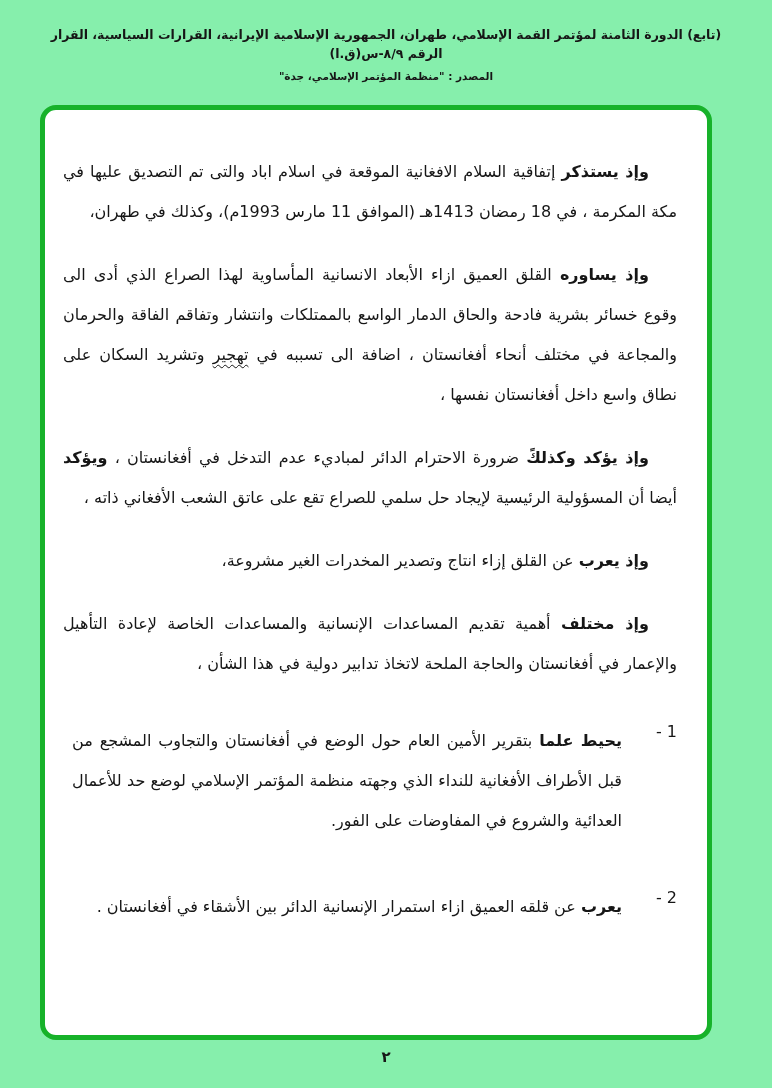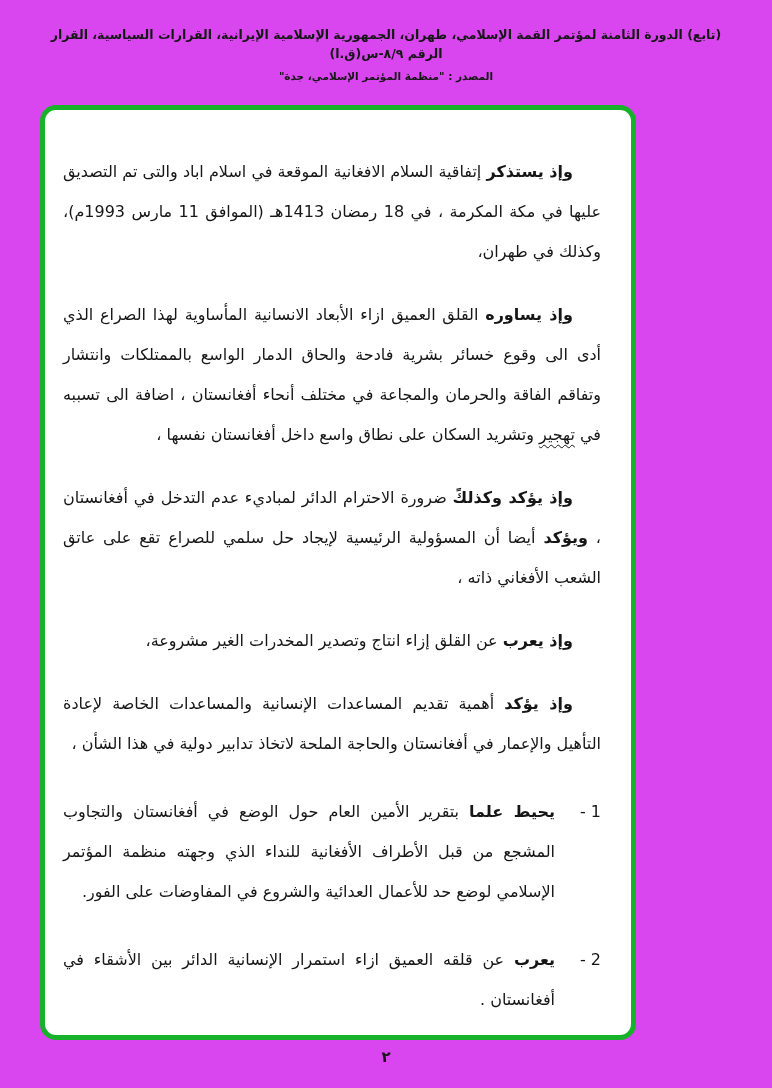--- a/index.html
+++ b/index.html
@@ -1,19 +1,19 @@
 <!DOCTYPE html>
 <html lang="ar"><head>
 <meta charset="utf-8">
 <style>
   html,body{margin:0;padding:0;background:#ffffff;}
   .page{
     position:relative;
     width:772px;height:1088px;
-    background:#d946ef;
+    background:#86efac;
     font-family:"DejaVu Sans",sans-serif;
     color:#161616;
     direction:rtl;
     overflow:hidden;
   }
   .page-header{
     padding-top:26px;
     text-align:center;
     font-weight:bold;
   }
@@ -23,21 +23,21 @@
     padding:0 44px;
     line-height:1.5;
   }
   .header-line2{
     font-size:10.5px;
     margin-top:6px;
   }
   .green-box{
     position:absolute;
     left:40px;top:105px;
-    width:596px;height:935px;
+    width:672px;height:935px;
     box-sizing:border-box;
     border:5px solid #17b22a;
     border-radius:16px;
     padding:42px 30px 0 18px;
     overflow:hidden;
     background:#ffffff;
   }
   .para{
     margin:0 0 23px 0;
     font-size:16px;
@@ -58,21 +58,21 @@
     margin-top:28px;
     font-size:16px;
     line-height:40px;
   }
   .item-number{
     flex:0 0 46px;
     white-space:nowrap;
   }
   .item-text{
     flex:1;
-    margin:0;
+    margin:9px;
     text-align:justify;
   }
   .page-number{
     position:absolute;
     left:0;right:0;
     top:1048px;
     text-align:center;
     font-size:15px;
     font-weight:bold;
   }
@@ -91,21 +91,21 @@
 
     <p class="para"><span class="lead">وإذ يستذكر</span><span> إتفاقية السلام الافغانية الموقعة في اسلام اباد والتى تم التصديق عليها في مكة المكرمة ، في 18 رمضان 1413هـ (الموافق 11 مارس 1993م)، وكذلك في طهران،</span></p>
 
 
     <p class="para"><span class="lead">وإذ يساوره</span><span> القلق العميق ازاء الأبعاد الانسانية المأساوية لهذا الصراع الذي أدى الى وقوع خسائر بشرية فادحة والحاق الدمار الواسع بالممتلكات وانتشار وتفاقم الفاقة والحرمان والمجاعة في مختلف أنحاء أفغانستان ، اضافة الى تسببه في </span><span class="u-mark">تهجير</span><span> وتشريد السكان على نطاق واسع داخل أفغانستان نفسها ،</span></p>
 
     <p class="para"><span class="lead">وإذ يؤكد وكذلكً</span><span> ضرورة الاحترام الدائر لمباديء عدم التدخل في أفغانستان ، </span><span class="lead">ويؤكد</span><span> أيضا أن المسؤولية الرئيسية لإيجاد حل سلمي للصراع تقع على عاتق الشعب الأفغاني ذاته ،</span></p>
 
     <p class="para"><span class="lead">وإذ يعرب</span><span> عن القلق إزاء انتاج وتصدير المخدرات الغير مشروعة،</span></p>
 
-    <p class="para"><span class="lead">وإذ يؤكد</span><span> أهمية تقديم المساعدات الإنسانية والمساعدات الخاصة لإعادة التأهيل والإعمار في أفغانستان والحاجة الملحة لاتخاذ تدابير دولية في هذا الشأن ،</span></p>
+    <p class="para"><span class="lead">وإذ مختلف</span><span> أهمية تقديم المساعدات الإنسانية والمساعدات الخاصة لإعادة التأهيل والإعمار في أفغانستان والحاجة الملحة لاتخاذ تدابير دولية في هذا الشأن ،</span></p>
 
     <div class="list-item">
       <span class="item-number">1 -</span>
       <p class="item-text"><span class="lead">يحيط علما</span><span> بتقرير الأمين العام حول الوضع في أفغانستان والتجاوب المشجع من قبل الأطراف الأفغانية للنداء الذي وجهته منظمة المؤتمر الإسلامي لوضع حد للأعمال العدائية والشروع في المفاوضات على الفور.</span></p>
     </div>
 
     <div class="list-item">
       <span class="item-number">2 -</span>
       <p class="item-text"><span class="lead">يعرب</span><span> عن قلقه العميق ازاء استمرار الإنسانية الدائر بين الأشقاء في أفغانستان .</span></p>
     </div>

